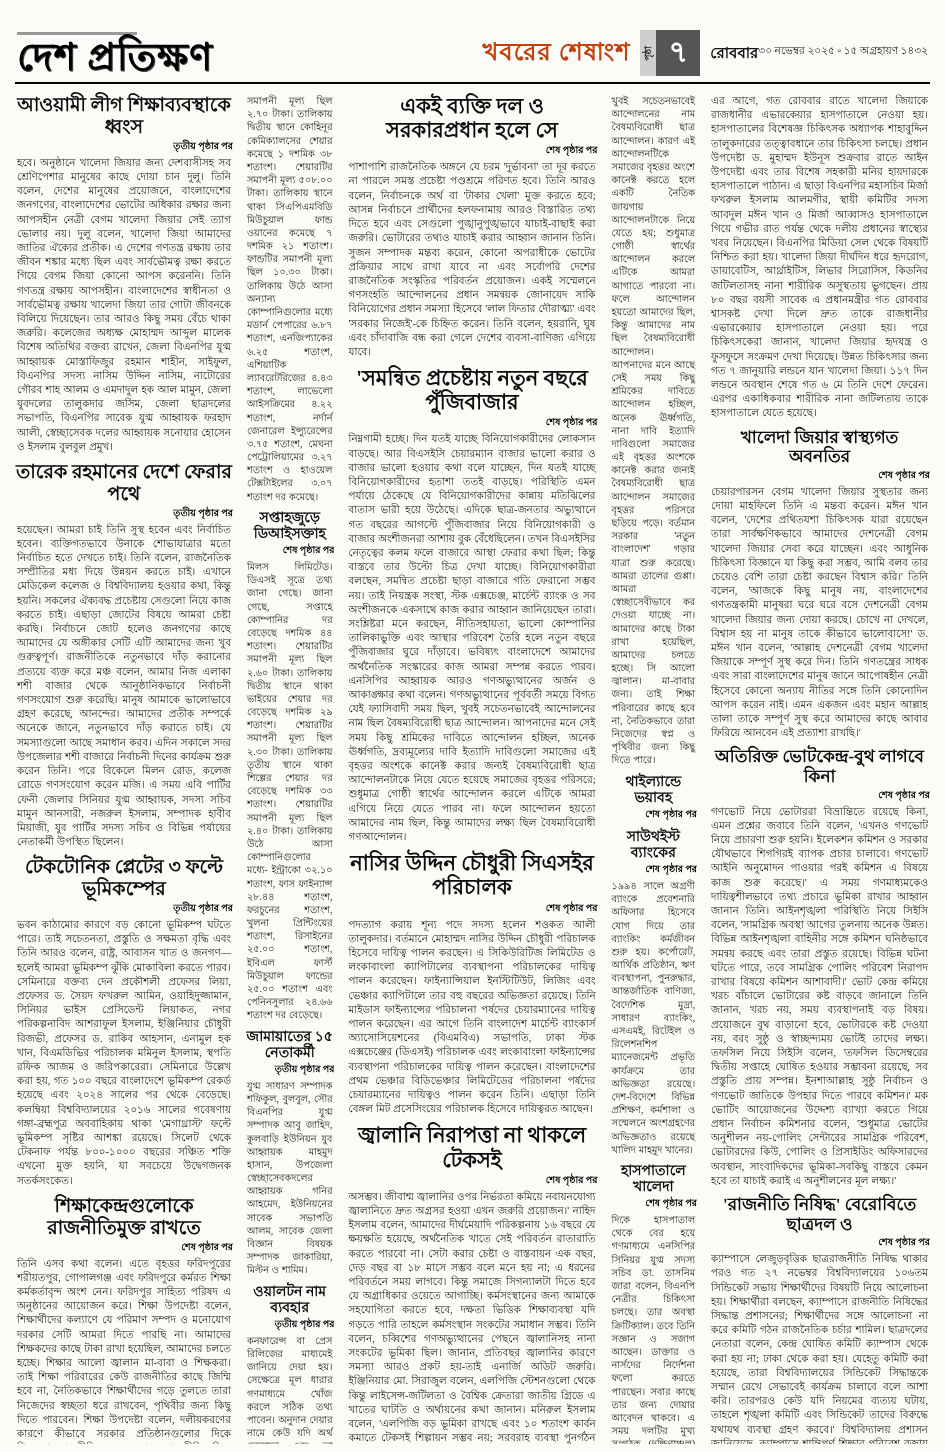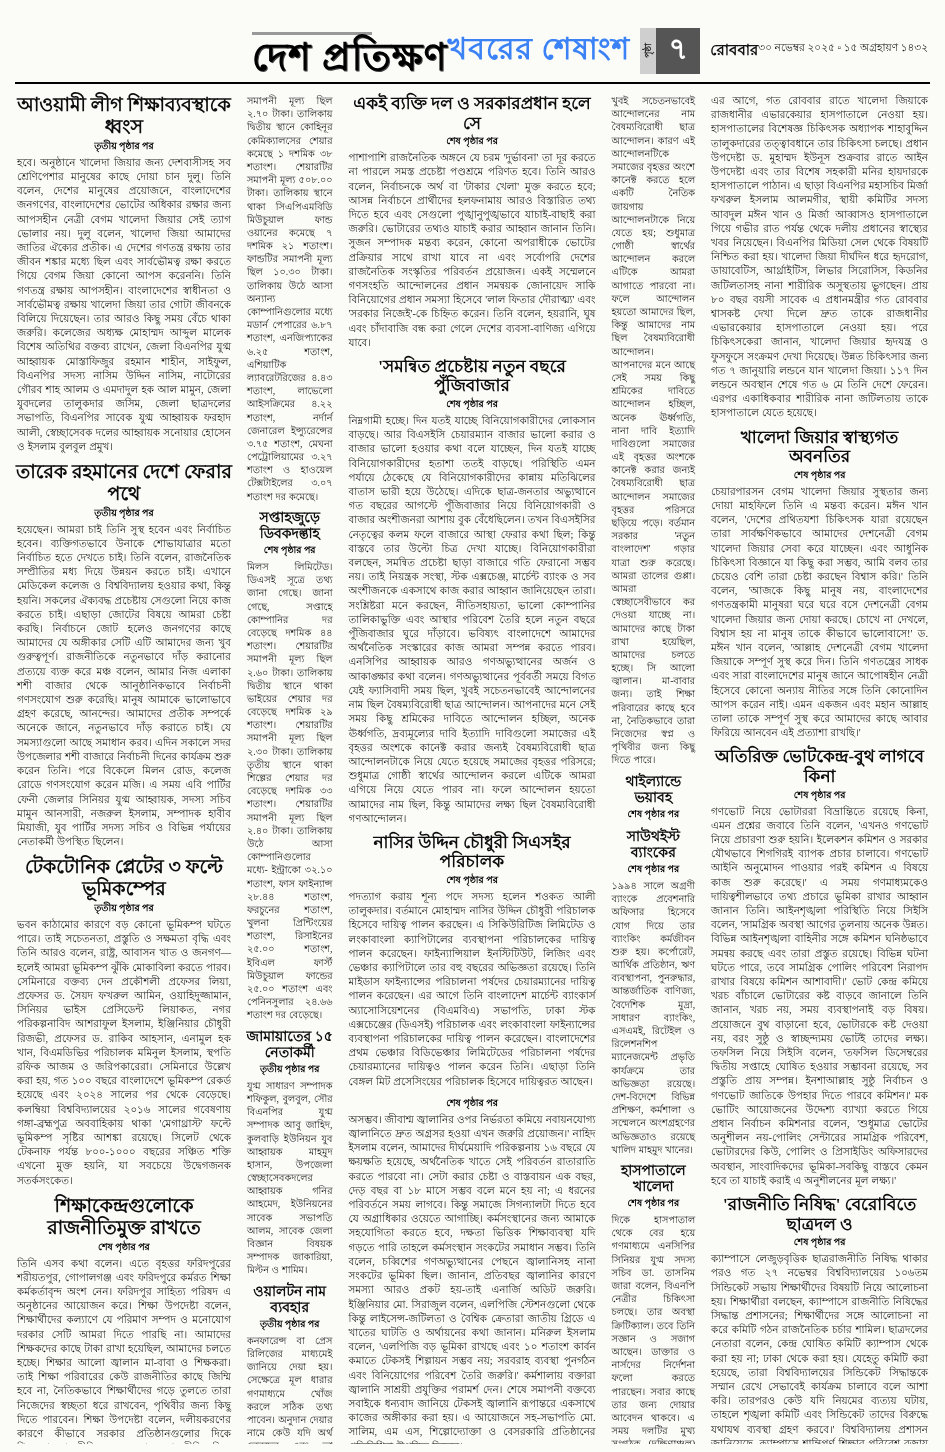--- a/index.html
+++ b/index.html
@@ -6,31 +6,31 @@
   body{
     width:945px;height:1452px;overflow:hidden;
     background:#fbfbf8;color:#111;
     font-family:"Liberation Serif","DejaVu Serif",serif;
     position:relative;
   }
   .page{width:915px;margin:0 auto;padding-top:6px;}
 
   
   .masthead{
-    height:66px;display:flex;align-items:flex-end;justify-content:flex-end;
+    height:66px;display:flex;align-items:flex-end;justify-content:space-between;
     padding:4px 2px 6px 2px;border-bottom:2.5px solid #000;
   }
   .logo-wrap{display:flex;flex-direction:column;line-height:1;}
   .logo-tagline-bar{width:120px;height:3px;background:#999;margin-bottom:3px;}
   .logo{
     font-size:38px;font-weight:bold;letter-spacing:1px;color:#000;
     text-shadow:1px 1px 0 #444;
   }
   .mast-right{display:flex;align-items:center;gap:10px;}
-  .section-title{font-size:30px;font-weight:bold;color:#3b82f6;letter-spacing:1px;}
+  .section-title{font-size:24px;font-weight:bold;color:#c2410c;letter-spacing:1px;}
   .page-tab{display:flex;align-items:stretch;height:46px;}
   .page-label-box{
     background:#cfcfcf;color:#222;width:16px;display:flex;align-items:center;justify-content:center;
   }
   .page-label-box span{
     transform:rotate(-90deg);font-size:9px;font-weight:bold;white-space:nowrap;
   }
   .page-number-box{
     background:#555;color:#fff;width:44px;display:flex;align-items:center;justify-content:center;
     font-size:30px;font-weight:bold;
@@ -49,25 +49,25 @@
   .strip-c{width:258px;}
   .strip-d{width:90px;}
   .strip-e{width:227px;}
 
   .story{margin:0 0 7px 0;}
   .story h2{
     margin:2px 0 0 0;text-align:center;font-weight:bold;color:#0d0d0d;
     line-height:1.15;
   }
   .strip-a .story h2{font-size:19px;}
-  .strip-c .story h2{font-size:17px;}
+  .strip-c .story h2{font-size:21px;}
   .strip-e .story h2{font-size:17px;}
   .strip-b .story h2,.strip-d .story h2{font-size:14px;}
   .cont{
-    text-align:center;font-size:9.5px;font-weight:bold;margin:1px 0 2px 0;color:#000;
+    text-align:right;font-size:9.5px;font-weight:bold;margin:1px 0 2px 0;color:#000;
   }
   .story p{
     margin:2px;text-align:justify;color:#1c1c1c;
     font-size:10.3px;line-height:1.38;word-spacing:.5px;
   }
   .strip-b .story p,.strip-d .story p{font-size:9.7px;line-height:1.36;}
 </style>
 </head>
 <body>
 
@@ -114,21 +114,21 @@
           <h2>শিক্ষাকেন্দ্রগুলোকে রাজনীতিমুক্ত রাখতে</h2>
           <div class="cont">শেষ পৃষ্ঠার পর</div>
           <p>তিনি এসব কথা বলেন। এতে বৃহত্তর ফরিদপুরের শরীয়তপুর, গোপালগঞ্জ এবং ফরিদপুরে কর্মরত শিক্ষা কর্মকর্তাবৃন্দ অংশ নেন। ফরিদপুর সাহিত্য পরিষদ এ অনুষ্ঠানের আয়োজন করে। শিক্ষা উপদেষ্টা বলেন, শিক্ষার্থীদের কল্যাণে যে পরিমাণ সম্পদ ও মনোযোগ দরকার সেটি আমরা দিতে পারছি না। আমাদের শিক্ষকদের কাছে টাকা রাখা হয়েছিল, আমাদের চলতে হচ্ছে। শিক্ষার আলো জ্বালান মা-বাবা ও শিক্ষকরা। তাই শিক্ষা পরিবারের কেউ রাজনীতির কাছে জিম্মি হবে না, নৈতিকভাবে শিক্ষার্থীদের গড়ে তুলতে তারা নিজেদের স্বচ্ছতা ধরে রাখবেন, পৃথিবীর জন্য কিছু দিতে পারবেন। শিক্ষা উপদেষ্টা বলেন, দলীয়করণের কারণে কীভাবে সরকার প্রতিষ্ঠানগুলোর দিকে শিক্ষকরা রাজনীতি করতে চান, রাজনীতি দিয়ে কলুষিত করার চেষ্টাগুলো হয়; শিক্ষাকেন্দ্রগুলো রাজনীতিমুক্ত রাখতে হবে। অনুষ্ঠানে সভাপতিত্ব করেন মো. কামরুল হাসান, ফাউন্ডেশনের পরিচালক ফকীর, বোর্ডের সাবেক চেয়ারম্যান কাকলি মুখোপাধ্যায় প্রমুখ। শিক্ষকদের সাধারণ সম্পাদক রেজাউল, মুয়াজ্জিন ইমাম মিলন বক্তব্য দেন। এবিএম সাত্তার, অধ্যাপক রিজভী জামান, অধ্যাপকবৃন্দ অনুষ্ঠানে স্বাগত বক্তব্য দেন। ফরিদপুর সাহিত্য পরিষদের পক্ষে মূল প্রবন্ধ উপস্থাপন করেন মুখ্য আলোচক।</p>
         </article>
       </section>
     <section class="strip strip-b">
         <article class="story">
           <p>সমাপনী মূল্য ছিল ২.৭০ টাকা। তালিকায় দ্বিতীয় স্থানে কোহিনূর কেমিক্যালসের শেয়ার কমেছে ১ দশমিক ৩৮ শতাংশ। শেয়ারটির সমাপনী মূল্য ৫০৮.০০ টাকা। তালিকায় স্থানে থাকা সিএপিএমবিডি মিউচুয়াল ফান্ড ওয়ানের কমেছে ৭ দশমিক ২১ শতাংশ। ফান্ডটির সমাপনী মূল্য ছিল ১০.৩০ টাকা। তালিকায় উঠে আসা অন্যান্য কোম্পানিগুলোর মধ্যে মডার্ন পেপারের ৬.৮৭ শতাংশ, এনজিপ্যাকের ৬.২৫ শতাংশ, এশিয়াটিক ল্যাবরেটরিজের ৪.৪৩ শতাংশ, লাভেলো আইসক্রিমের ৪.২২ শতাংশ, নর্দার্ন জেনারেল ইন্স্যুরেন্সের ৩.৭৫ শতাংশ, মেঘনা পেট্রোলিয়ামের ৩.২৭ শতাংশ ও হাওয়েল টেক্সটাইলের ৩.০৭ শতাংশ দর কমেছে।</p>
         </article>
         <article class="story">
-          <h2>সপ্তাহজুড়ে ডিবকদল্তাহ</h2>
+          <h2>সপ্তাহজুড়ে ডিআইসক্তাহ</h2>
           <div class="cont">শেষ পৃষ্ঠার পর</div>
           <p>মিলস লিমিটেড। ডিএসই সূত্রে তথ্য জানা গেছে। জানা গেছে, সপ্তাহে কোম্পানির দর বেড়েছে দশমিক ৪৪ শতাংশ। শেয়ারটির সমাপনী মূল্য ছিল ২.৬০ টাকা। তালিকায় দ্বিতীয় স্থানে থাকা ভাইয়ের শেয়ার দর বেড়েছে দশমিক ২৯ শতাংশ। শেয়ারটির সমাপনী মূল্য ছিল ২.৩০ টাকা। তালিকায় তৃতীয় স্থানে থাকা শিল্পের শেয়ার দর বেড়েছে দশমিক ৩৩ শতাংশ। শেয়ারটির সমাপনী মূল্য ছিল ২.৪০ টাকা। তালিকায় উঠে আসা কোম্পানিগুলোর মধ্যে- ইন্ট্রাকো ৩২.১০ শতাংশ, ফাস ফাইন্যান্স ২৮.৪৪ শতাংশ, ফরচুনের শতাংশ, খুলনা প্রিন্টিংয়ের শতাংশ, রিসাইনের ২৫.০০ শতাংশ, ইবিএল ফার্স্ট মিউচুয়াল ফান্ডের ২৫.০০ শতাংশ এবং পেনিনসুলার ২৪.৬৬ শতাংশ দর বেড়েছে।</p>
         </article>
         <article class="story">
           <h2>জামায়াতের ১৫ নেতাকর্মী</h2>
           <div class="cont">তৃতীয় পৃষ্ঠার পর</div>
           <p>যুগ্ম সাধারণ সম্পাদক শফিকুল, বুলবুল, সৌর বিএনপির যুগ্ম সম্পাদক আবু জাহিদ, কুলবাড়ি ইউনিয়ন যুব আহ্বায়ক মাহমুদ হাসান, উপজেলা স্বেচ্ছাসেবকদলের আহ্বায়ক গনির আহমেদ, ইউনিয়নের সাবেক সভাপতি আলম, সাবেক জেলা বিজ্ঞান বিষয়ক সম্পাদক জাকারিয়া, মিল্টন ও শামিম।</p>
         </article>
         <article class="story">
           <h2>ওয়ালটন নাম ব্যবহার</h2>
@@ -146,20 +146,21 @@
           <h2>'সমন্বিত প্রচেষ্টায় নতুন বছরে পুঁজিবাজার</h2>
           <div class="cont">শেষ পৃষ্ঠার পর</div>
           <p>নিম্নগামী হচ্ছে। দিন যতই যাচ্ছে বিনিয়োগকারীদের লোকসান বাড়ছে। আর বিএসইসি চেয়ারম্যান বাজার ভালো করার ও বাজার ভালো হওয়ার কথা বলে যাচ্ছেন, দিন যতই যাচ্ছে বিনিয়োগকারীদের হতাশা ততই বাড়ছে। পরিস্থিতি এমন পর্যায়ে ঠেকেছে যে বিনিয়োগকারীদের কান্নায় মতিঝিলের বাতাস ভারী হয়ে উঠেছে। এদিকে ছাত্র-জনতার অভ্যুত্থানে গত বছরের আগস্টে পুঁজিবাজার নিয়ে বিনিয়োগকারী ও বাজার অংশীজনরা আশায় বুক বেঁধেছিলেন। তখন বিএসইসির নেতৃত্বের কলম ফলে বাজারে আস্থা ফেরার কথা ছিল; কিন্তু বাস্তবে তার উল্টো চিত্র দেখা যাচ্ছে। বিনিয়োগকারীরা বলছেন, সমন্বিত প্রচেষ্টা ছাড়া বাজারে গতি ফেরানো সম্ভব নয়। তাই নিয়ন্ত্রক সংস্থা, স্টক এক্সচেঞ্জ, মার্চেন্ট ব্যাংক ও সব অংশীজনকে একসাথে কাজ করার আহ্বান জানিয়েছেন তারা। সংশ্লিষ্টরা মনে করছেন, নীতিসহায়তা, ভালো কোম্পানির তালিকাভুক্তি এবং আস্থার পরিবেশ তৈরি হলে নতুন বছরে পুঁজিবাজার ঘুরে দাঁড়াবে। ভবিষ্যৎ বাংলাদেশে আমাদের অর্থনৈতিক সংস্কারের কাজ আমরা সম্পন্ন করতে পারব। এনসিপির আহ্বায়ক আরও গণঅভ্যুত্থানের অর্জন ও আকাঙ্ক্ষার কথা বলেন। গণঅভ্যুত্থানের পূর্ববর্তী সময়ে বিগত যেই ফ্যাসিবাদী সময় ছিল, খুবই সচেতনভাবেই আন্দোলনের নাম ছিল বৈষম্যবিরোধী ছাত্র আন্দোলন। আপনাদের মনে সেই সময় কিছু শ্রমিকের দাবিতে আন্দোলন হচ্ছিল, অনেক ঊর্ধ্বগতি, দ্রব্যমূল্যের দাবি ইত্যাদি দাবিগুলো সমাজের এই বৃহত্তর অংশকে কানেক্ট করার জন্যই বৈষম্যবিরোধী ছাত্র আন্দোলনটাকে নিয়ে যেতে হয়েছে সমাজের বৃহত্তর পরিসরে; শুধুমাত্র গোষ্ঠী স্বার্থের আন্দোলন করলে এটিকে আমরা এগিয়ে নিয়ে যেতে পারব না। ফলে আন্দোলন হয়তো আমাদের নাম ছিল, কিন্তু আমাদের লক্ষ্য ছিল বৈষম্যবিরোধী গণআন্দোলন।</p>
         </article>
         <article class="story">
           <h2>নাসির উদ্দিন চৌধুরী সিএসইর পরিচালক</h2>
           <div class="cont">শেষ পৃষ্ঠার পর</div>
           <p>পদত্যাগ করায় শূন্য পদে সদস্য হলেন শওকত আলী তালুকদার। বর্তমানে মোহাম্মদ নাসির উদ্দিন চৌধুরী পরিচালক হিসেবে দায়িত্ব পালন করছেন। এ সিকিউরিটিজ লিমিটেড ও লংকাবাংলা ক্যাপিটালের ব্যবস্থাপনা পরিচালকের দায়িত্ব পালন করেছেন। ফাইন্যান্সিয়াল ইনস্টিটিউট, লিজিং এবং ভেঞ্চার ক্যাপিটালে তার বহু বছরের অভিজ্ঞতা রয়েছে। তিনি মাইডাস ফাইন্যান্সের পরিচালনা পর্ষদের চেয়ারম্যানের দায়িত্ব পালন করেছেন। এর আগে তিনি বাংলাদেশ মার্চেন্ট ব্যাংকার্স অ্যাসোসিয়েশনের (বিএমবিএ) সভাপতি, ঢাকা স্টক এক্সচেঞ্জের (ডিএসই) পরিচালক এবং লংকাবাংলা ফাইন্যান্সের ব্যবস্থাপনা পরিচালকের দায়িত্ব পালন করেছেন। বাংলাদেশের প্রথম ভেঞ্চার বিডিভেঞ্চার লিমিটেডের পরিচালনা পর্ষদের চেয়ারম্যানের দায়িত্বও পালন করেন তিনি। এছাড়া তিনি বেঙ্গল মিট প্রসেসিংয়ের পরিচালক হিসেবে দায়িত্বরত আছেন।</p>
         </article>
         <article class="story">
+          <h2>জ্বালানি নিরাপত্তা না থাকলে টেকসই</h2>
           <div class="cont">শেষ পৃষ্ঠার পর</div>
           <p>অসম্ভব। জীবাশ্ম জ্বালানির ওপর নির্ভরতা কমিয়ে নবায়নযোগ্য জ্বালানিতে দ্রুত অগ্রসর হওয়া এখন জরুরি প্রয়োজন।' নাহিদ ইসলাম বলেন, আমাদের দীর্ঘমেয়াদি পরিকল্পনায় ১৬ বছরে যে ক্ষয়ক্ষতি হয়েছে, অর্থনৈতিক খাতে সেই পরিবর্তন রাতারাতি করতে পারবো না। সেটা করার চেষ্টা ও বাস্তবায়ন এক বছর, দেড় বছর বা ১৮ মাসে সম্ভব বলে মনে হয় না; এ ধরনের পরিবর্তনে সময় লাগবে। কিন্তু সমাজে সিগন্যালটা দিতে হবে যে অগ্রাধিকার ওয়েতে আগাচ্ছি। কর্মসংস্থানের জন্য আমাকে সহযোগিতা করতে হবে, দক্ষতা ভিত্তিক শিক্ষাব্যবস্থা যদি গড়তে পারি তাহলে কর্মসংস্থান সংকটের সমাধান সম্ভব। তিনি বলেন, চব্বিশের গণঅভ্যুত্থানের পেছনে জ্বালানিসহ নানা সংকটের ভূমিকা ছিল। জানান, প্রতিবছর জ্বালানির কারণে সমস্যা আরও প্রকট হয়-তাই এনার্জি অডিট জরুরি। ইঞ্জিনিয়ার মো. সিরাজুল বলেন, এলপিজি স্টেশনগুলো থেকে কিন্তু লাইসেন্স-জটিলতা ও বৈশ্বিক ক্রেতারা জাতীয় গ্রিডে এ খাতের ঘাটতি ও অর্থায়নের কথা জানান। মনিরুল ইসলাম বলেন, 'এলপিজি বড় ভূমিকা রাখছে এবং ১০ শতাংশ কার্বন কমাতে টেকসই শিল্পায়ন সম্ভব নয়; সরবরাহ ব্যবস্থা পুনর্গঠন এবং বিনিয়োগের পরিবেশ তৈরি জরুরি।' কর্মশালায় বক্তারা জ্বালানি সাশ্রয়ী প্রযুক্তির পরামর্শ দেন। শেষে সমাপনী বক্তব্যে সবাইকে ধন্যবাদ জানিয়ে টেকসই জ্বালানি রূপান্তরে একসাথে কাজের অঙ্গীকার করা হয়। এ আয়োজনে সহ-সভাপতি মো. সালিম, এম এস, শিল্পোদ্যোক্তা ও বেসরকারি প্রতিষ্ঠানের প্রতিনিধিরা উপস্থিত ছিলেন।</p>
         </article>
       </section>
     <section class="strip strip-d">
         <article class="story">
           <p>খুবই সচেতনভাবেই আন্দোলনের নাম বৈষম্যবিরোধী ছাত্র আন্দোলন। কারণ এই আন্দোলনটিকে সমাজের বৃহত্তর অংশে কানেক্ট করতে হলে একটি নৈতিক জায়গায় আন্দোলনটাকে নিয়ে যেতে হয়; শুধুমাত্র গোষ্ঠী স্বার্থের আন্দোলন করলে এটিকে আমরা আগাতে পারবো না। ফলে আন্দোলন হয়তো আমাদের ছিল, কিন্তু আমাদের নাম ছিল বৈষম্যবিরোধী আন্দোলন। আপনাদের মনে আছে সেই সময় কিছু শ্রমিকের দাবিতে আন্দোলন হচ্ছিল, অনেক ঊর্ধ্বগতি, নানা দাবি ইত্যাদি দাবিগুলো সমাজের এই বৃহত্তর অংশকে কানেক্ট করার জন্যই বৈষম্যবিরোধী ছাত্র আন্দোলন সমাজের বৃহত্তর পরিসরে ছড়িয়ে পড়ে। বর্তমান সরকার 'নতুন বাংলাদেশ' গড়ার যাত্রা শুরু করেছে। আমরা তালের গুপ্পা। আমরা স্বেচ্ছাসেবীভাবে কর দেওয়া যাচ্ছে না। আমাদের কাছে টাকা রাখা হয়েছিল, আমাদের চলতে হচ্ছে। সি আলো জ্বালান। মা-বাবার জন্য। তাই শিক্ষা পরিবারের কাছে হবে না, নৈতিকভাবে তারা নিজেদের স্বপ্ন ও পৃথিবীর জন্য কিছু দিতে পারে।</p>
         </article>
         <article class="story">
           <h2>থাইল্যান্ডে ভয়াবহ</h2>

